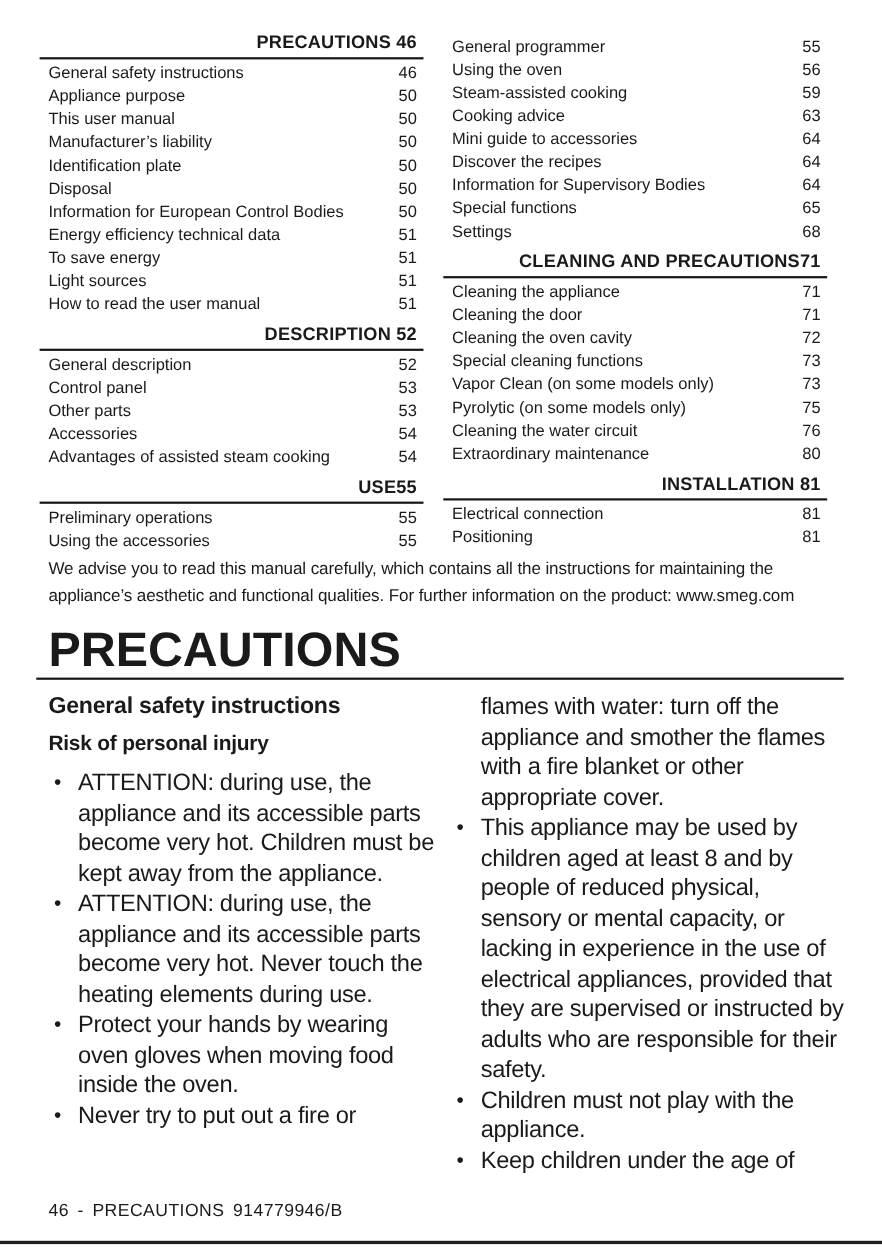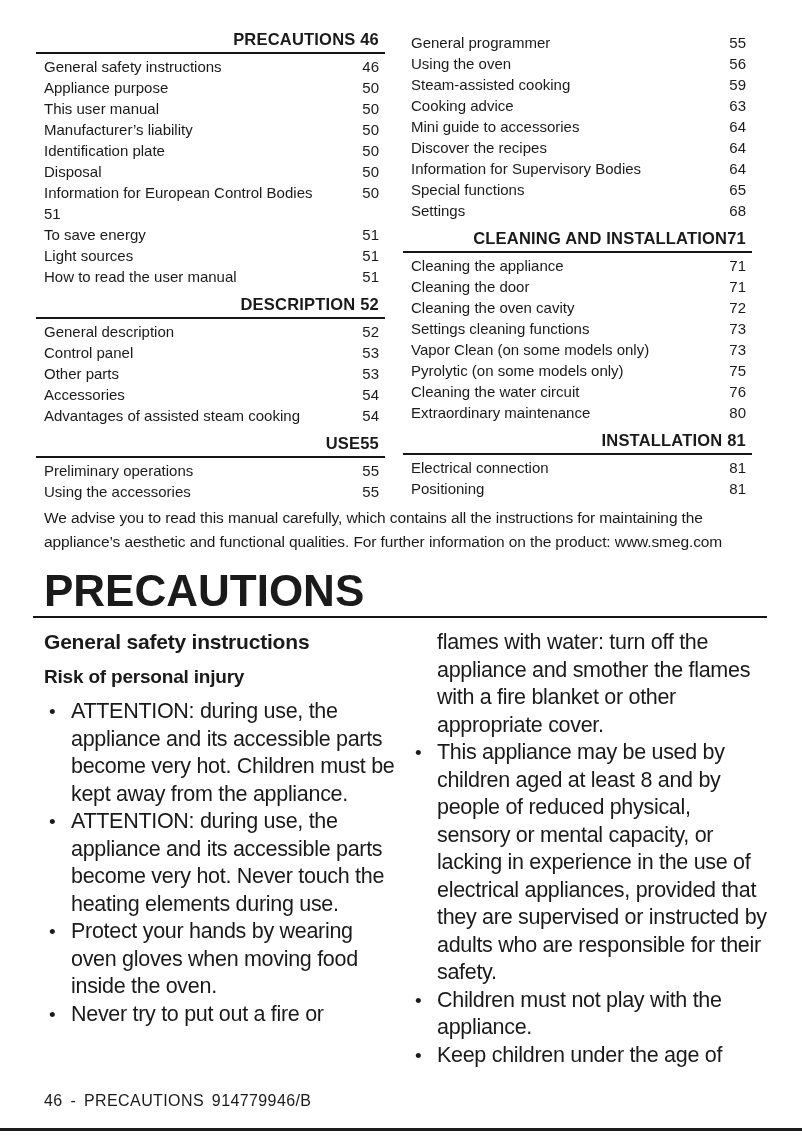--- a/index.html
+++ b/index.html
@@ -87,20 +87,21 @@
             </div>
             <div class="toc-row">
               <span class="toc-label">Disposal</span>
               <span class="toc-page">50</span>
             </div>
             <div class="toc-row">
               <span class="toc-label">Information for European Control Bodies</span>
               <span class="toc-page">50</span>
             </div>
             <div class="toc-row">
+              <span class="toc-label">Energy efficiency technical data</span>
               <span class="toc-page">51</span>
             </div>
             <div class="toc-row">
               <span class="toc-label">To save energy</span>
               <span class="toc-page">51</span>
             </div>
             <div class="toc-row">
               <span class="toc-label">Light sources</span>
               <span class="toc-page">51</span>
             </div>
@@ -190,38 +191,38 @@
               <span class="toc-page">65</span>
             </div>
             <div class="toc-row">
               <span class="toc-label">Settings</span>
               <span class="toc-page">68</span>
             </div>
           </div>
         </div>
         <div class="toc-section">
           <div class="toc-section-heading">
-            <span class="toc-section-title">CLEANING AND INSTALLATION</span>
+            <span class="toc-section-title">CLEANING AND PRECAUTIONS</span>
             <span class="toc-section-page">71</span>
           </div>
           <div class="toc-entries">
             <div class="toc-row">
               <span class="toc-label">Cleaning the appliance</span>
               <span class="toc-page">71</span>
             </div>
             <div class="toc-row">
               <span class="toc-label">Cleaning the door</span>
               <span class="toc-page">71</span>
             </div>
             <div class="toc-row">
               <span class="toc-label">Cleaning the oven cavity</span>
               <span class="toc-page">72</span>
             </div>
             <div class="toc-row">
-              <span class="toc-label">Settings cleaning functions</span>
+              <span class="toc-label">Special cleaning functions</span>
               <span class="toc-page">73</span>
             </div>
             <div class="toc-row">
               <span class="toc-label">Vapor Clean (on some models only)</span>
               <span class="toc-page">73</span>
             </div>
             <div class="toc-row">
               <span class="toc-label">Pyrolytic (on some models only)</span>
               <span class="toc-page">75</span>
             </div>

